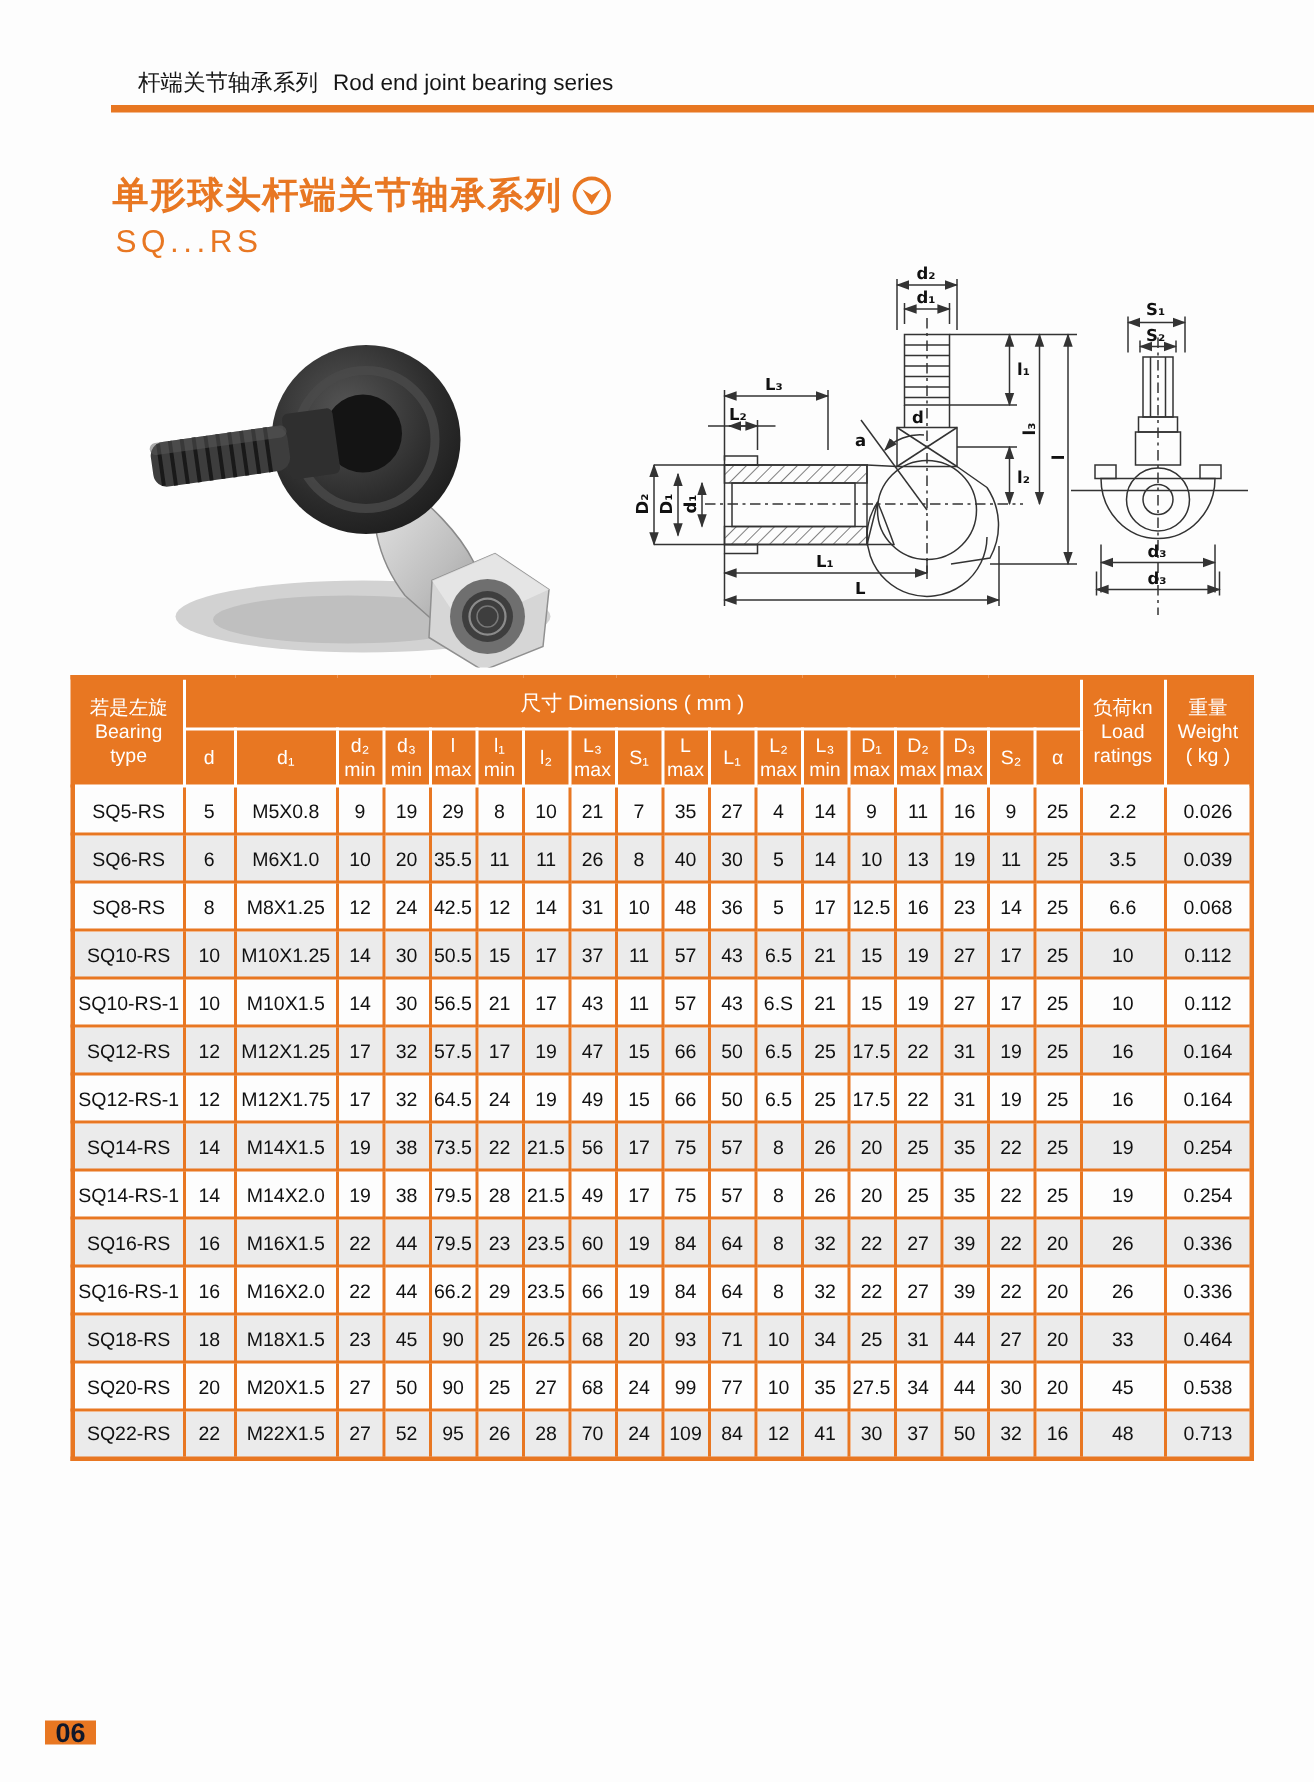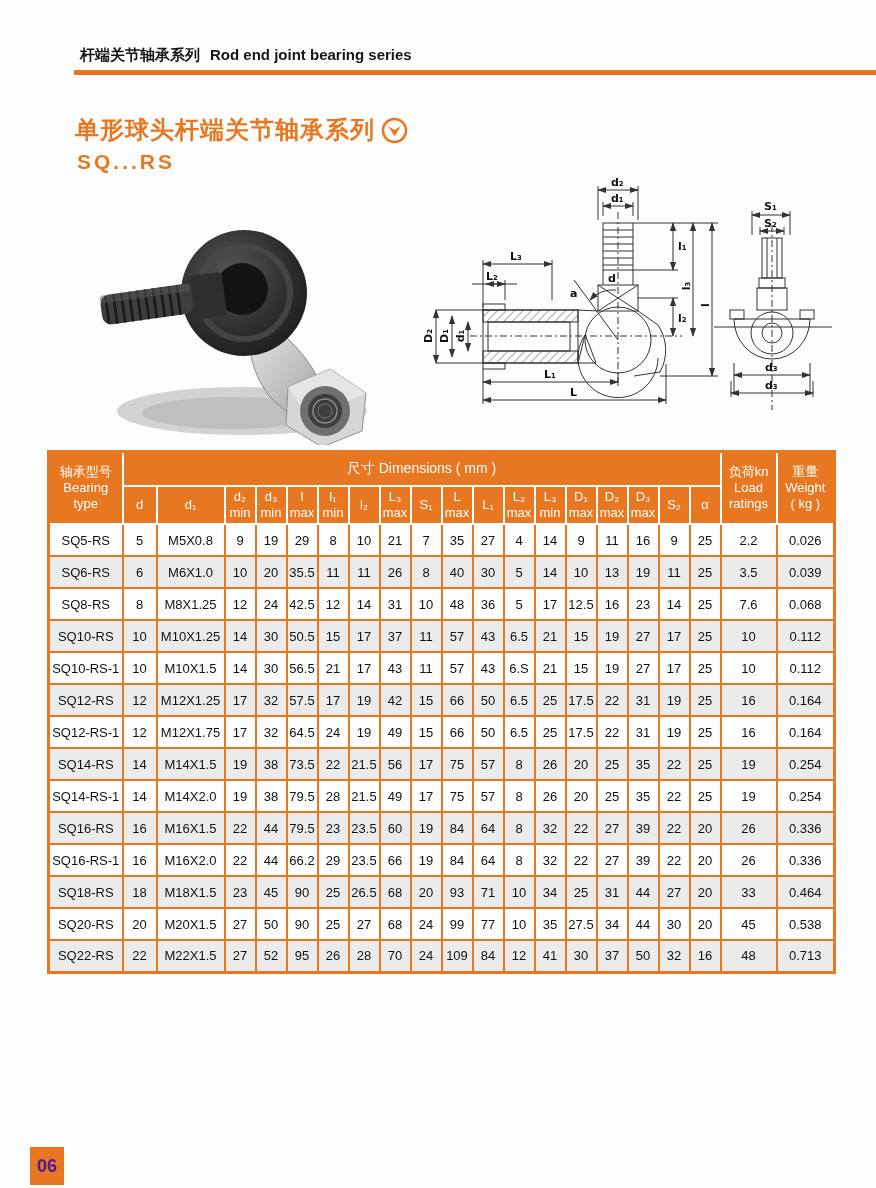--- a/index.html
+++ b/index.html
@@ -2,29 +2,29 @@
 <html style="--accent: #E87722; --row-alt: #EBEBEB;"><head>
 <meta charset="utf-8">
 <style>
   :root { --accent:#E87722; --row-alt:#EBEBEB; --ink:#1d1d1d; }
   * { box-sizing: border-box; margin:0; padding:0; }
   html,body { background:#ffffff; }
   body { font-family:"Liberation Sans","DejaVu Sans",sans-serif; color:var(--ink); }
   .page { position:relative; width:876px; height:1188px; margin:0 auto; background:#fdfdfd; overflow:hidden; }
 
   
-  .runhead { position:absolute; left:80px; top:46px; font-size:15px; font-weight:bold; color:#161616; white-space:nowrap; }
+  .runhead { position:absolute; left:92px; top:46px; font-size:15px; font-weight:normal; color:#161616; white-space:nowrap; }
   .runhead .en { margin-left:10px; }
   .runrule { position:absolute; left:74px; top:70px; width:802px; height:5px; background:var(--accent); }
 
   
   .title-row { position:absolute; left:75px; top:114px; display:flex; align-items:center; gap:6px;justify-content:flex-end; }
   .title-zh { font-size:24px; font-weight:bold; color:var(--accent); letter-spacing:1px; }
   .title-icon { width:27px; height:27px; flex:0 0 auto; }
-  .subtitle { position:absolute; left:77px; top:150px; font-size:21px; font-weight:bold; color:var(--accent); letter-spacing:3px; }
+  .subtitle { position:absolute; left:77px; top:150px; font-size:21px; font-weight:normal; color:var(--accent); letter-spacing:3px; }
 
   
   .fig { position:absolute; }
   .fig-photo  { left:92px;  top:205px; width:280px; height:240px; }
   .fig-main   { left:420px; top:150px; width:310px; height:290px; }
   .fig-end    { left:714px; top:175px; width:162px; height:250px; }
   svg text { font-family:"DejaVu Sans","Liberation Sans",sans-serif; font-size:11px; font-weight:bold; fill:#111; }
   .thin { stroke:#333; stroke-width:1; fill:none; }
   .dash { stroke-dasharray:7 3 2 3; }
 
@@ -33,21 +33,21 @@
   .spec-table th { background:var(--accent); color:#fff; border:2px solid #fff; font-weight:normal; font-size:13px; line-height:1.25; text-align:center; vertical-align:middle; padding:2px 0; }
   .spec-table th.dims { font-size:14px; height:34px; }
   .spec-table td { border:2px solid var(--accent); background:#fdfdfd; text-align:center; font-size:13px; height:32px; padding:0; white-space:nowrap; overflow:hidden; color:#111; }
   .spec-table tbody tr:nth-child(even) td { background:var(--row-alt); }
 
   
   .notes { position:absolute; left:47px; top:1005px; font-size:16px; line-height:31px; color:#1b1b1b; }
   .notes .bullet { display:inline-block; width:18px; text-align:center; }
 
   
-  .page-badge { position:absolute; left:30px; top:1147px; width:34px; height:38px; background:var(--accent); color:#4c1d95; font-size:18px; font-weight:bold; display:flex; align-items:center; justify-content:center; }
+  .page-badge { position:absolute; left:30px; top:1147px; width:34px; height:16px; background:var(--accent); color:#0f172a; font-size:18px; font-weight:bold; display:flex; align-items:center; justify-content:center; }
 </style>
 </head>
 <body>
 
 <div class="page">
 
   <div class="runhead">
     <span class="zh">杆端关节轴承系列</span><span class="en">Rod end joint bearing series</span>
   </div>
   <div class="runrule"></div>
@@ -256,21 +256,21 @@
       <col style="width:31px">
         <col style="width:31px">
         <col style="width:31px">
         <col style="width:31px">
       <col style="width:56px">
         <col style="width:58px">
     </colgroup>
     <thead>
       <tr>
         <th rowspan="2">
-          <div>轴承型号</div>
+          <div>若是左旋</div>
           <div>Bearing</div>
           <div>type</div>
         </th>
         <th colspan="18" class="dims">尺寸 Dimensions ( mm )</th>
         <th rowspan="2">
           <div>负荷kn</div>
           <div>Load</div>
           <div>ratings</div>
         </th>
         <th rowspan="2">
@@ -407,21 +407,21 @@
           <td>10</td>
           <td>48</td>
           <td>36</td>
           <td>5</td>
           <td>17</td>
           <td>12.5</td>
           <td>16</td>
           <td>23</td>
           <td>14</td>
           <td>25</td>
-          <td>7.6</td>
+          <td>6.6</td>
           <td>0.068</td>
         </tr>
         <tr>
           <td>SQ10-RS</td>
           <td>10</td>
           <td>M10X1.25</td>
           <td>14</td>
           <td>30</td>
           <td>50.5</td>
           <td>15</td>
@@ -465,21 +465,21 @@
         </tr>
         <tr>
           <td>SQ12-RS</td>
           <td>12</td>
           <td>M12X1.25</td>
           <td>17</td>
           <td>32</td>
           <td>57.5</td>
           <td>17</td>
           <td>19</td>
-          <td>42</td>
+          <td>47</td>
           <td>15</td>
           <td>66</td>
           <td>50</td>
           <td>6.5</td>
           <td>25</td>
           <td>17.5</td>
           <td>22</td>
           <td>31</td>
           <td>19</td>
           <td>25</td>

